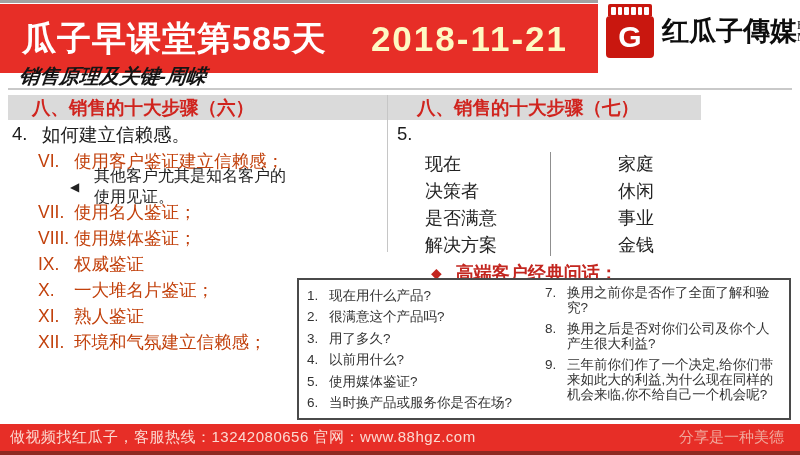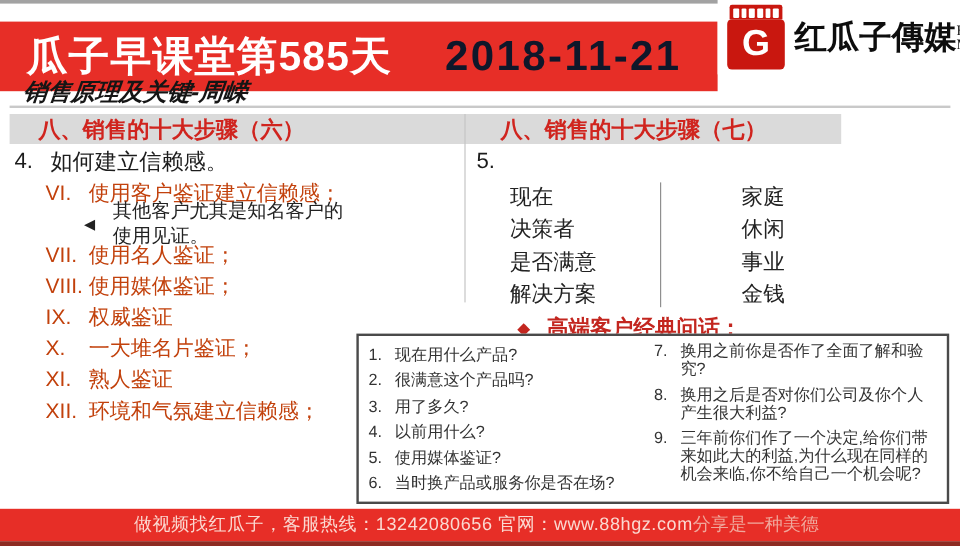--- a/index.html
+++ b/index.html
@@ -3,24 +3,24 @@
 <meta charset="utf-8">
 <style>
   html,body{margin:0;padding:0;}
   body{font-family:"Liberation Sans","DejaVu Sans",sans-serif;background:#888;}
   .page{position:relative;width:800px;height:455px;background:#ffffff;overflow:hidden;}
 
   
   .top-strip{position:absolute;left:0;top:0;width:800px;height:3px;background:#a2a2a2;}
 
   
-  .header-red{position:absolute;left:0;top:18px;width:598px;height:58px;background:#e72e27;
+  .header-red{position:absolute;left:0;top:4px;width:598px;height:69px;background:#e72e27;
     display:flex;align-items:center;justify-content:space-between;padding:0 30px 0 22px;box-sizing:border-box;}
   .header-title{color:#fff;font-size:34px;font-weight:bold;letter-spacing:1px;white-space:nowrap;}
-  .header-date{color:#0f172a;font-size:35px;font-weight:bold;letter-spacing:2px;white-space:nowrap;text-align:center;}
+  .header-date{color:#fef9c3;font-size:35px;font-weight:bold;letter-spacing:2px;white-space:nowrap;text-align:center;}
 
   
   .logo{position:absolute;left:598px;top:0;width:202px;height:62px;background:#fff;
     display:flex;align-items:center;justify-content:flex-start;padding-left:8px;box-sizing:border-box;gap:6px;}
   .g-icon{width:50px;flex:0 0 50px;}
   .g-film{width:44px;height:12px;background:#c9170f;border-radius:2px 2px 0 0;display:flex;gap:2px;padding:3px 3px 1px 3px;box-sizing:border-box;margin-left:2px;}
   .g-film i{flex:1;background:#fff;border-radius:1px;}
   .g-body{width:48px;height:42px;background:#c9170f;border-radius:4px;color:#fff;
     font-size:30px;font-weight:bold;display:flex;align-items:center;justify-content:center;}
   .logo-text{display:flex;flex-direction:row;line-height:1.05;}
@@ -66,21 +66,21 @@
   .qcol{display:flex;flex-direction:column;}
   .qcol.qleft{width:238px;flex:0 0 238px;}
   .qcol.qright{flex:1;}
   .q-item{display:flex;font-size:13.5px;color:#333;line-height:21.4px;}
   .qcol.qright .q-item{line-height:15px;margin-bottom:6px;}
   .q-num{width:22px;flex:0 0 22px;}
   .q-text{flex:1;}
 
   
   .footer{position:absolute;left:0;top:424px;width:800px;height:27px;background:#e72e27;
-    display:flex;align-items:center;justify-content:center;padding:0 16px 0 10px;box-sizing:border-box;}
+    display:flex;align-items:center;justify-content:space-between;padding:0 16px 0 10px;box-sizing:border-box;}
   .footer-left{color:#fbd9d1;font-size:15px;letter-spacing:0.5px;white-space:nowrap;}
   .footer-right{color:#f0a79b;font-size:15px;white-space:nowrap;}
   .bottom-strip{position:absolute;left:0;top:451px;width:800px;height:4px;background:#8d2b22;}
 </style>
 </head>
 <body>
 
 <div class="page">
   <div class="top-strip"></div>
 

